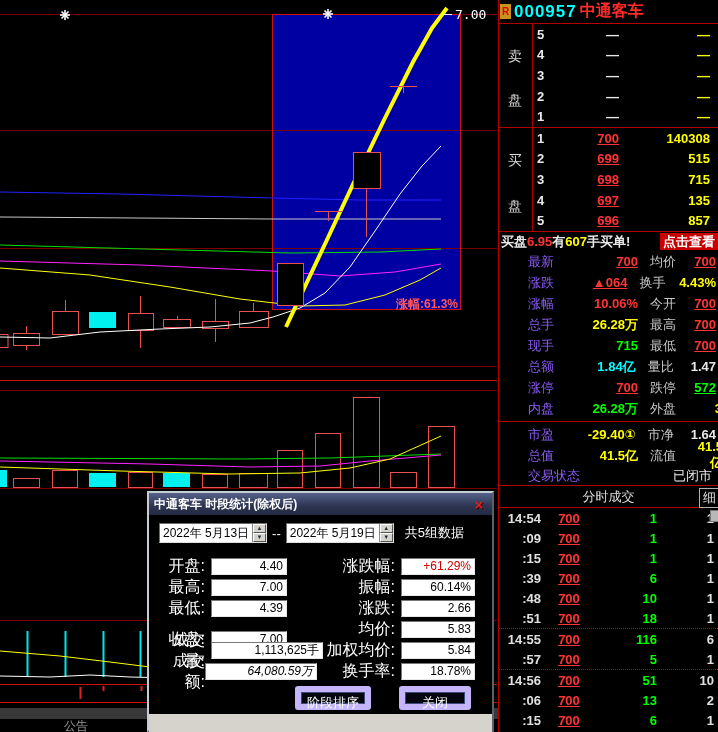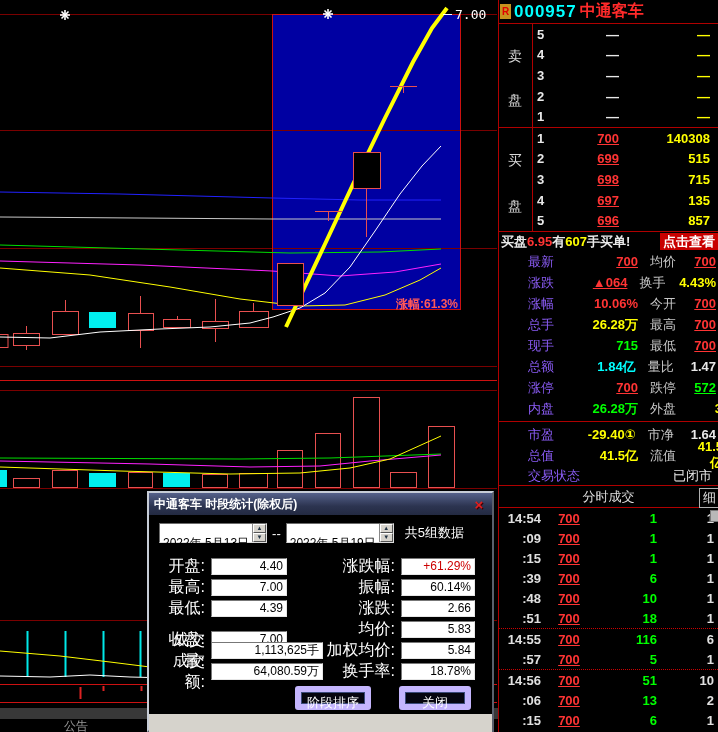--- a/index.html
+++ b/index.html
@@ -73,21 +73,21 @@
   
   .dlg{position:absolute;left:147px;top:491px;width:347px;height:241px;box-sizing:border-box;
        background:#000;border:2px solid;border-color:#c6ccd6 #5a606c #5a606c #c6ccd6;z-index:10;}
   .dlg-title{height:22px;background:linear-gradient(180deg,#55618a,#2c3450 60%,#232a42);
              display:flex;align-items:center;padding:0 5px;color:#fff;font-size:12px;font-weight:bold;}
   .dlg-close{margin-left:auto;color:#e02020;font-weight:bold;font-size:15px;width:16px;text-align:center;
              cursor:pointer;text-shadow:1px 1px 0 #400;}
   .dlg-body{position:relative;height:217px;background:#000;}
   .daterow{position:absolute;top:8px;left:10px;display:flex;align-items:center;gap:5px;color:#fff;font-size:13px;}
   .dt-box{display:flex;align-items:stretch;background:#fff;border:1px solid;border-color:#6b6b6b #ddd #ddd #6b6b6b;height:18px;}
-  .dt-text{padding:11px 3px;color:#000;font-size:12px;line-height:16px;}
+  .dt-text{padding:1px 3px;color:#000;font-size:12px;line-height:16px;}
   .spin{width:13px;display:flex;flex-direction:column;border-left:1px solid #888;}
   .spin div{flex:1;background:#d6d3cc;border:1px solid;border-color:#fff #555 #555 #fff;
             font-size:6px;line-height:7px;text-align:center;color:#234;cursor:pointer;}
   .ginfo{margin-left:6px;}
   .frow{position:absolute;height:17px;display:flex;align-items:center;}
   .flabel{color:#fff;font-size:16px;text-align:right;}
   .fbox{background:#fff;border:1px solid;border-color:#777 #e6e6e6 #e6e6e6 #777;color:#000;font-size:12px;
         text-align:right;padding:0 3px;height:15px;line-height:15px;box-sizing:content-box;}
   .vred{color:#cc0000;}
   .dbtn{position:absolute;top:171px;height:24px;background:#05050f;color:#fff;font-size:13px;
@@ -492,21 +492,21 @@
       <div class="frow" style="top:116px;left:6px;">
           <span class="flabel" style="width:50px;">收盘:</span>
           <span class="fbox" style="width:68px;margin-left:6px;">7.00</span>
         </div>
       <div class="frow" style="top:127px;left:6px;">
           <span class="flabel" style="width:50px;">成交量:</span>
           <span class="fbox" style="width:104px;margin-left:6px;">1,113,625手</span>
         </div>
       <div class="frow" style="top:148px;left:6px;">
           <span class="flabel" style="width:50px;">成交额:</span>
-          <span class="fbox" style="width:104px;margin-left:6px;">64,080.59万</span>
+          <span class="fbox" style="width:104px;font-style:italic;">64,080.59万</span>
         </div>
 
       <div class="frow" style="top:43px;left:150px;">
           <span class="flabel" style="width:96px;">涨跌幅:</span>
           <span class="fbox vred" style="width:66px;margin-left:6px;">+61.29%</span>
         </div>
       <div class="frow" style="top:64px;left:150px;">
           <span class="flabel" style="width:96px;">振幅:</span>
           <span class="fbox" style="width:66px;margin-left:6px;">60.14%</span>
         </div>

